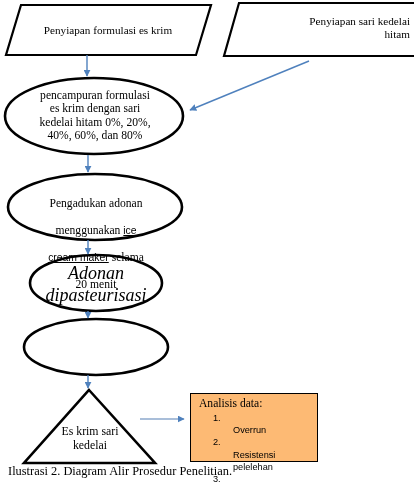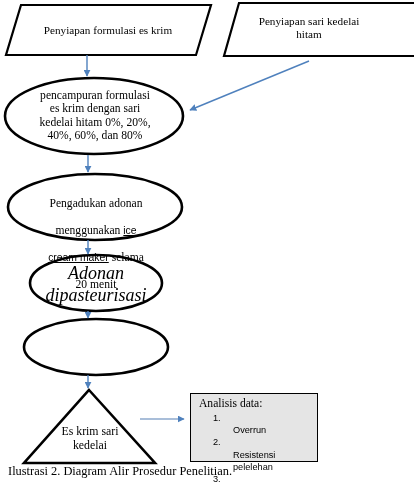--- a/index.html
+++ b/index.html
@@ -40,23 +40,24 @@
   
   .para-text {
     font-size: 11.2px;
   }
   #para-left-text {
     left: 18px;
     top: 24px;
     width: 180px;
   }
   #para-right-text {
-    left: 226px;
+    left: 244px;
     top: 15px;
     width: 166px;
+    text-align: right;
   }
   
   #ellipse-mix-text {
     left: 5px;
     top: 89px;
     width: 180px;
     font-size: 11.6px;
     line-height: 1.16;
   }
   #ellipse-stir-text {
@@ -96,21 +97,21 @@
   }
   
   #analysis-box {
     position: absolute;
     left: 190px;
     top: 393px;
     width: 128px;
     height: 69px;
     border: 1.6px solid #000;
     box-sizing: border-box;
-    background: #e5e5e5;
+    background: #fdba74;
   }
   #analysis-title {
     position: absolute;
     left: 8px;
     top: 3px;
     font-size: 11.6px;
     font-family: "Liberation Serif", "DejaVu Serif", serif;
   }
   #analysis-list {
     position: absolute;

